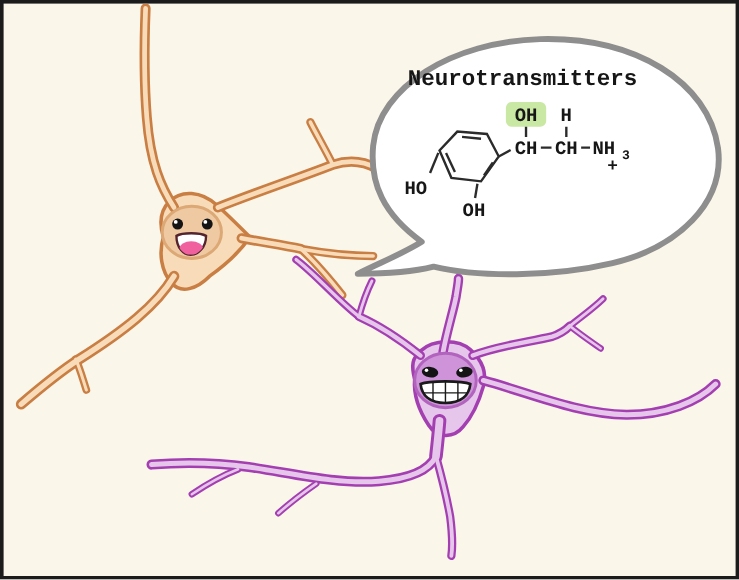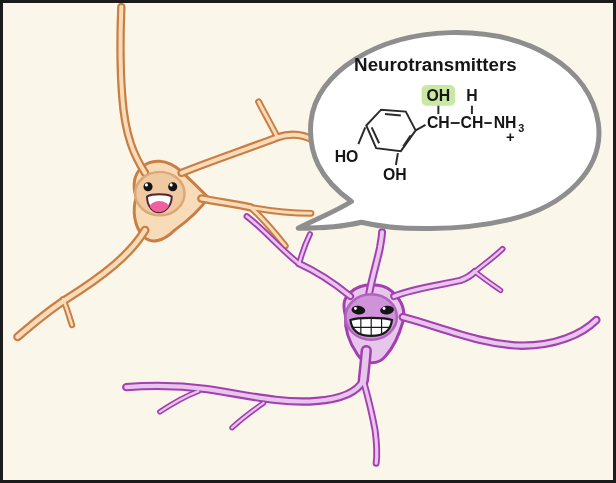--- a/index.html
+++ b/index.html
@@ -2,21 +2,21 @@
 <html><head>
 <meta charset="utf-8">
 <style>
   html,body{margin:0;padding:0;background:#ffffff;}
   .frame{
     position:relative;
     width:616px;height:483px;
     box-sizing:border-box;
     border:3px solid #1b1b1b;
     background:#FBF6EA;
-    font-family:Liberation Sans, sans-serif;
+    font-family:Liberation Mono, monospace;
     overflow:hidden;
     text-align:center;
   }
   .frame svg{display:block;width:100%;height:100%;}
   text{fill:#161616;}
   .title-text{font-size:19px;font-weight:bold;}
   .chem{font-size:16px;font-weight:bold;}
   .chem-sub{font-size:11px;font-weight:bold;}
   .chem-plus{font-size:15px;font-weight:bold;}
 </style>

